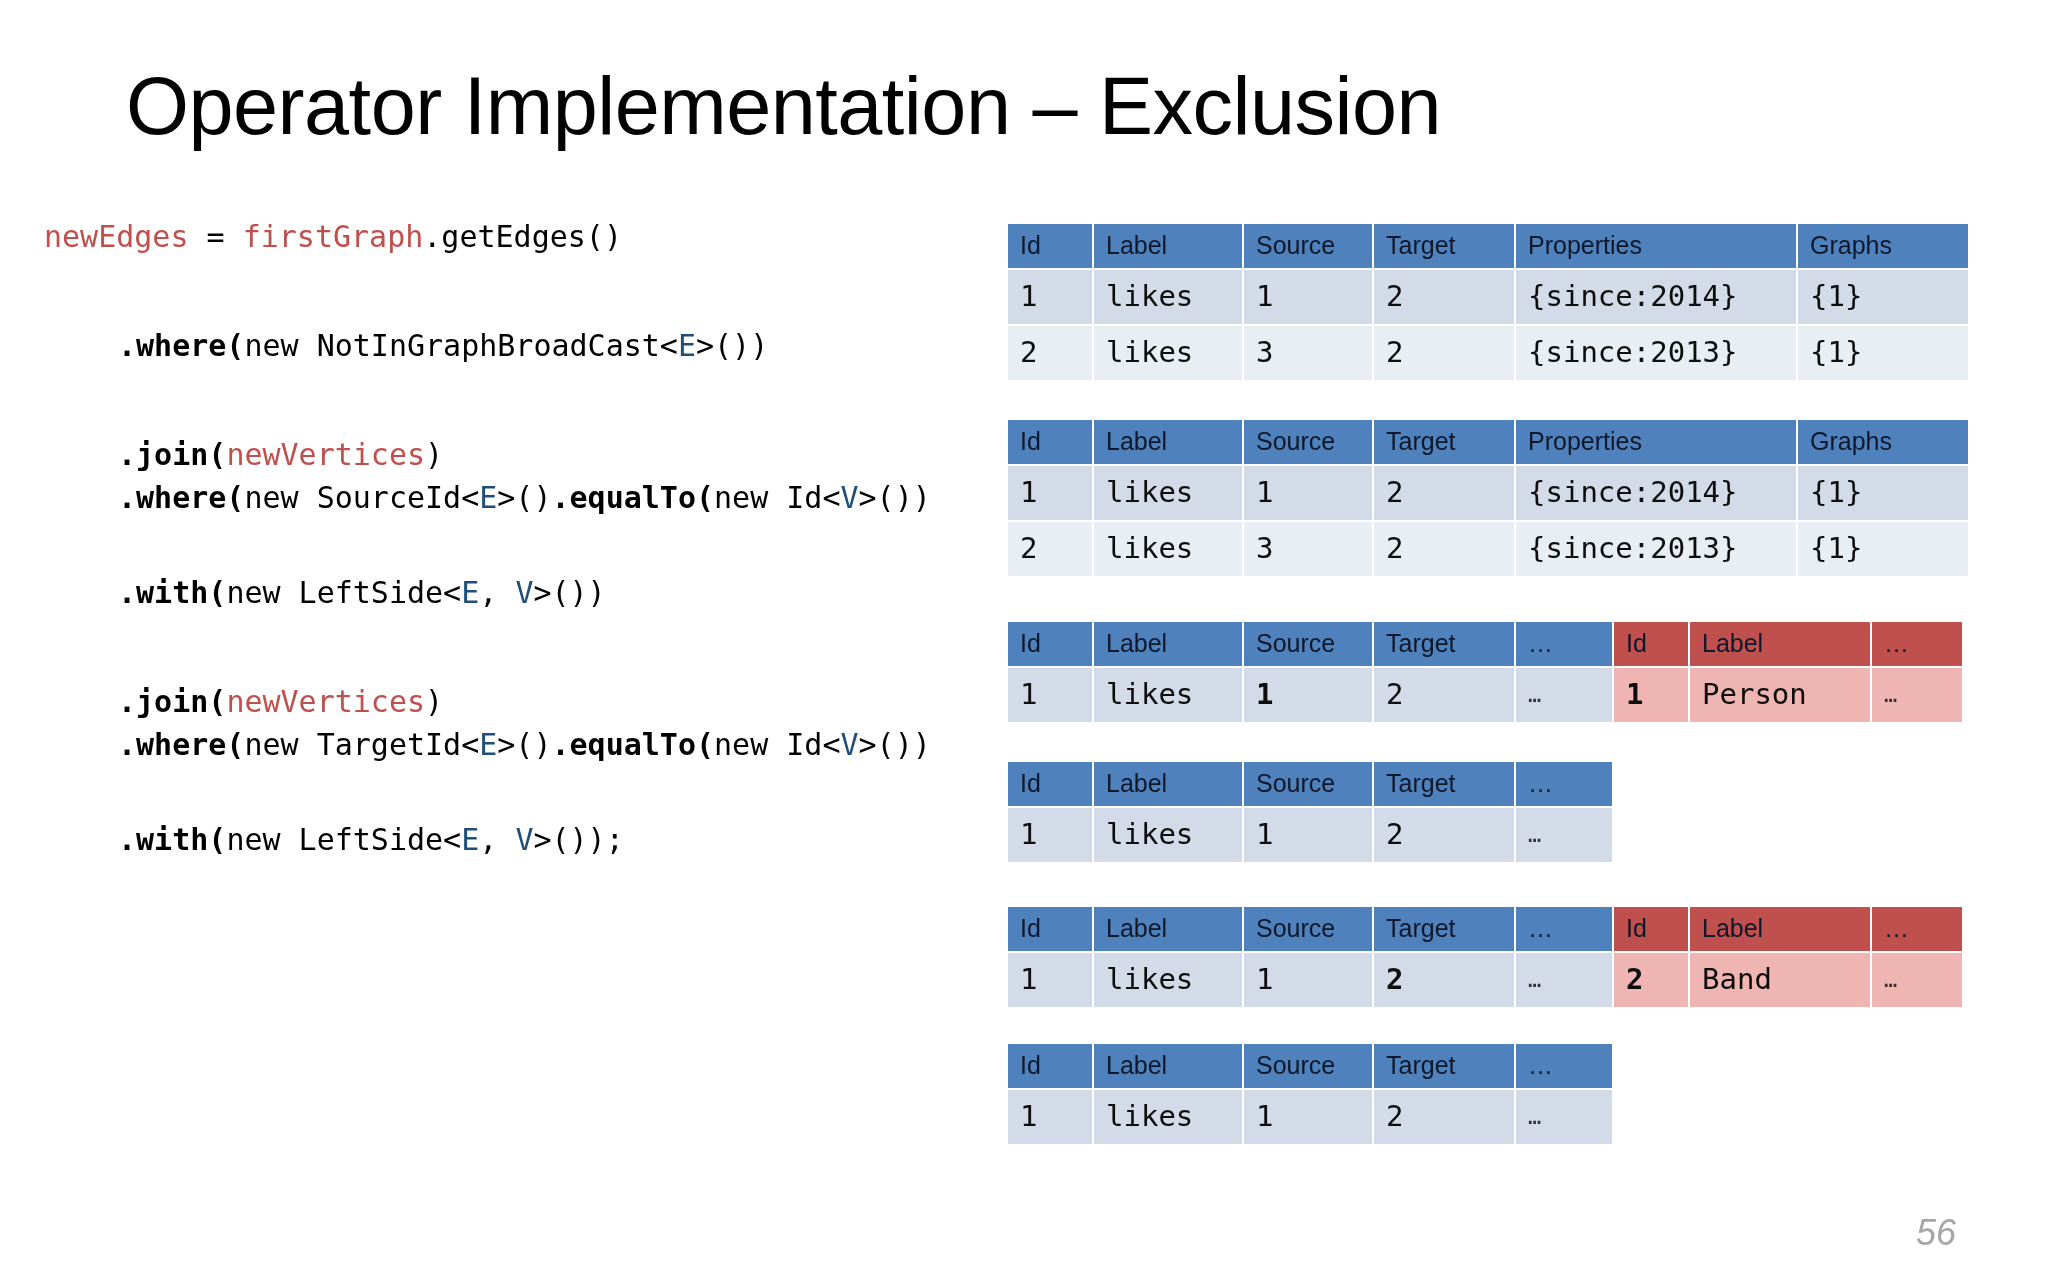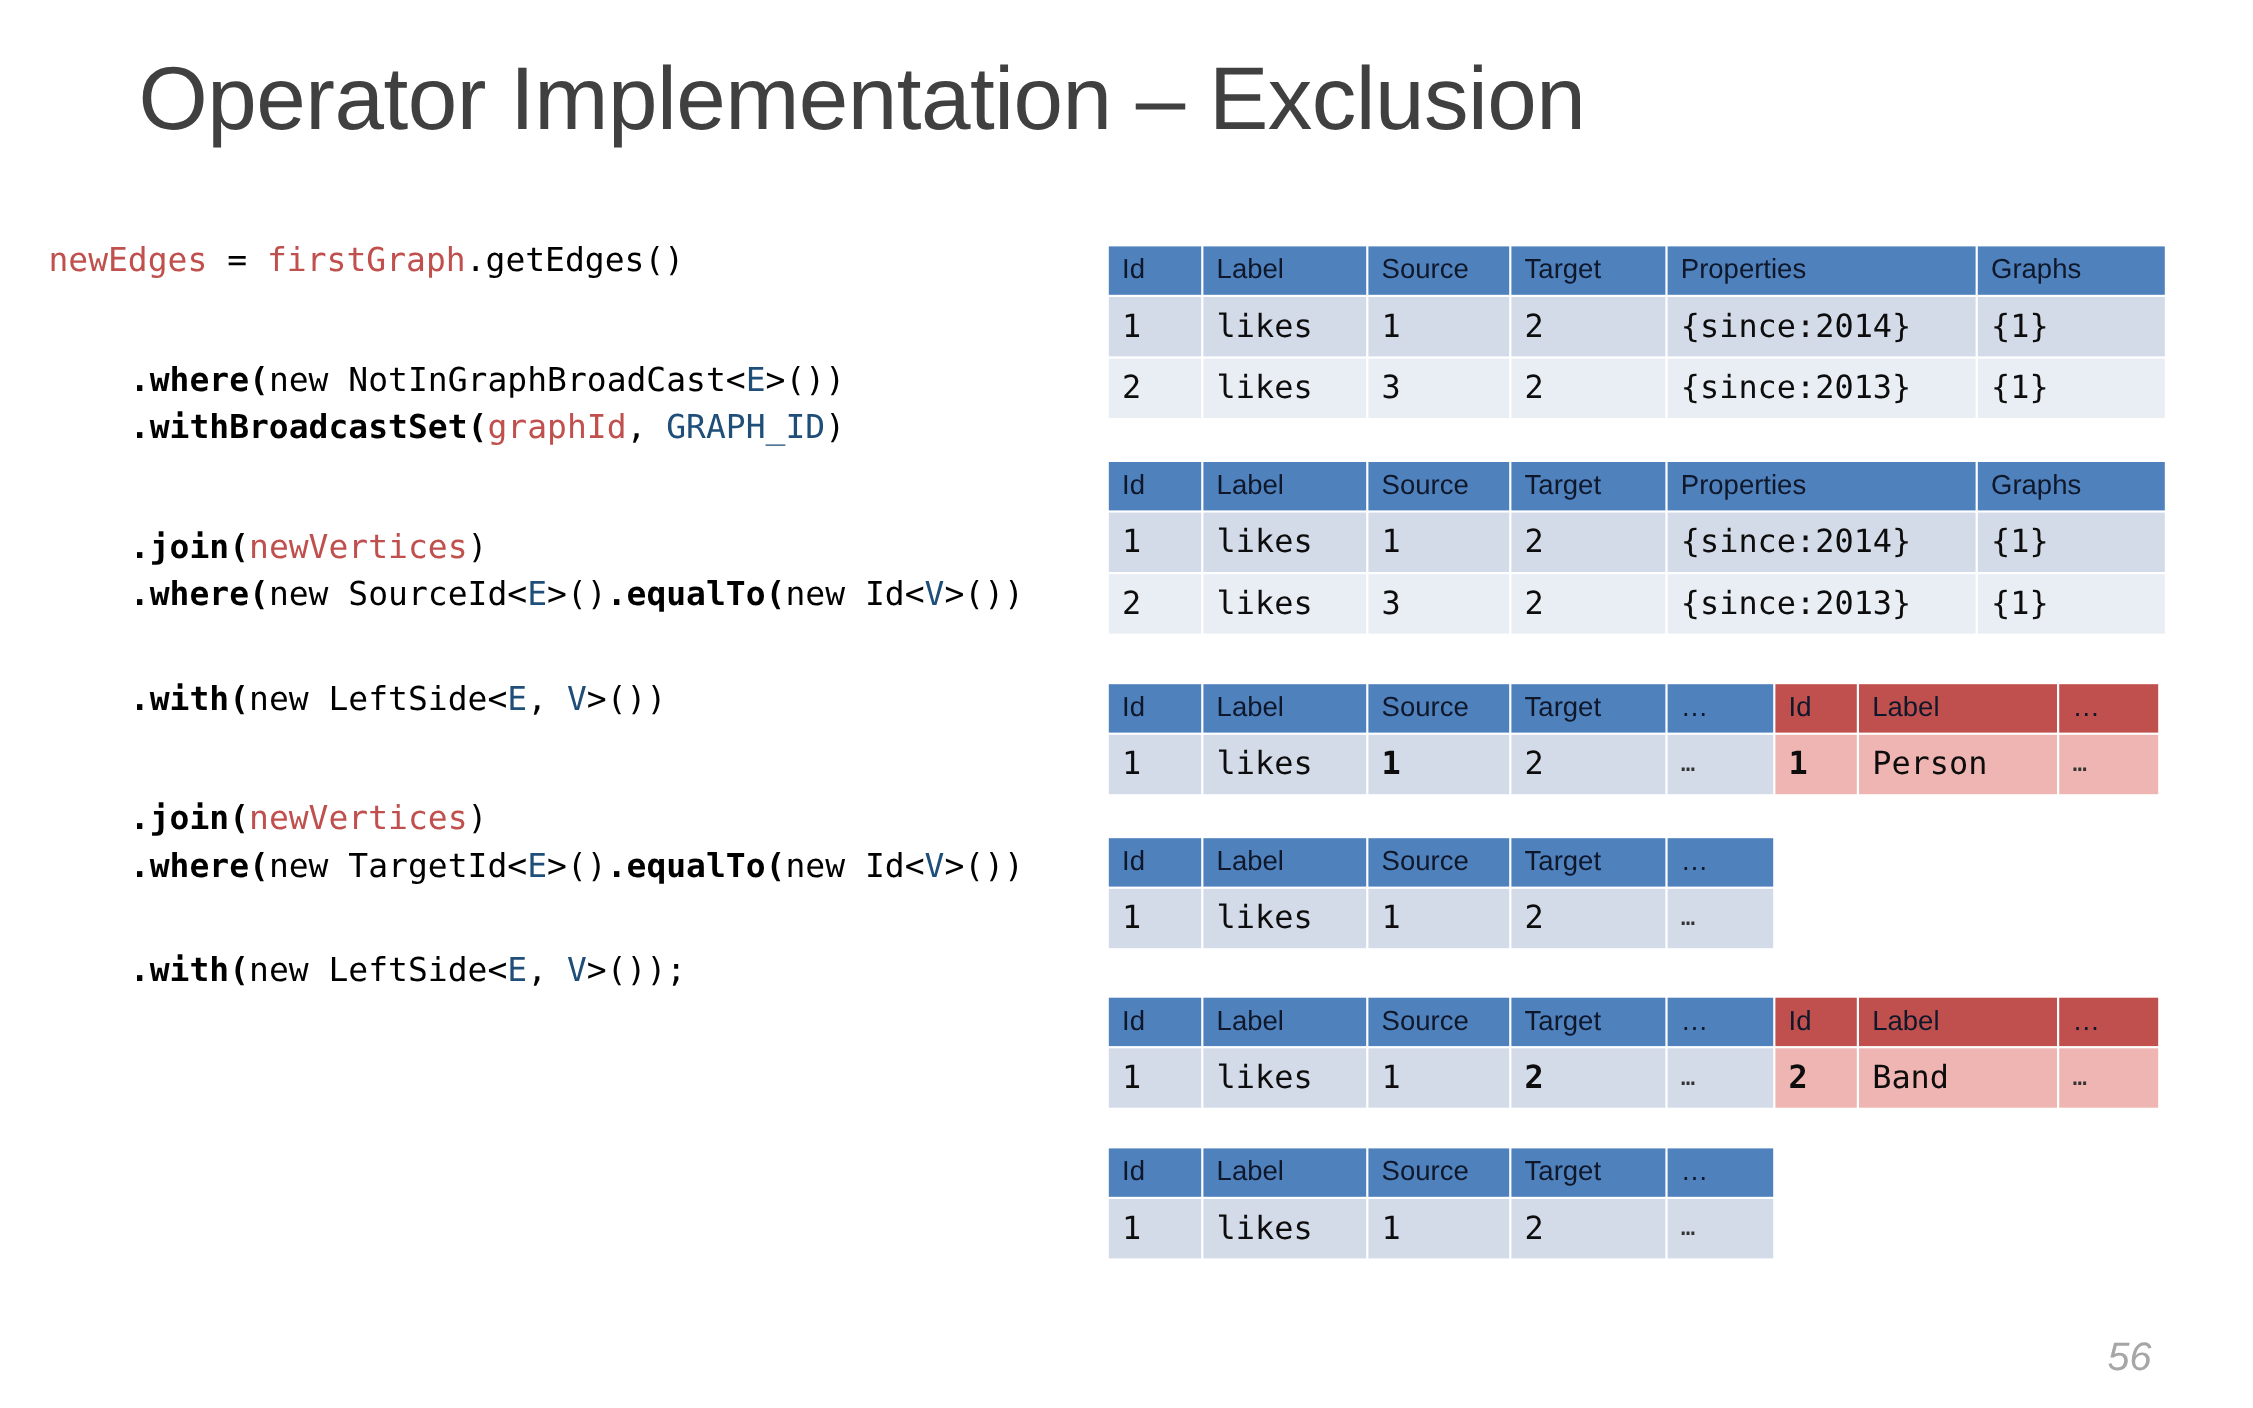--- a/index.html
+++ b/index.html
@@ -16,25 +16,25 @@
     position: relative;
     width: 2048px;
     height: 1280px;
     background: #ffffff;
   }
 
   
   .slide-title {
     position: absolute;
     left: 126px;
-    top: 46px;
+    top: 62px;
     font-family: "Liberation Sans", sans-serif;
     font-size: 81px;
     font-weight: 400;
-    color: #404040;
+    color: #000000;
     letter-spacing: -0.5px;
     white-space: nowrap;
     line-height: 1.1;
   }
 
   
   .code-col {
     position: absolute;
     left: 0;
     top: 215px;
@@ -147,21 +147,20 @@
 
 <div class="slide">
 
   <div class="slide-title">Operator Implementation – Exclusion</div>
 
   <div class="code-col">
     <div id="code-host">
         <div class="code-line lvl0"><span class="tok-var">newEdges</span><span class="tok-plain"> = </span><span class="tok-var">firstGraph</span><span class="tok-plain">.getEdges()</span></div>
         <div class="gap-lg"></div>
         <div class="code-line lvl1"><span class="tok-meth">.where(</span><span class="tok-plain">new NotInGraphBroadCast&lt;</span><span class="tok-gen">E</span><span class="tok-plain">&gt;())</span></div>
-        <div class="code-line lvl1"><span class="tok-meth">.withBroadcastSet(</span><span class="tok-var">graphId</span><span class="tok-plain">, </span><span class="tok-gen">GRAPH_ID</span><span class="tok-plain">)</span></div>
         <div class="gap-lg"></div>
         <div class="code-line lvl1"><span class="tok-meth">.join(</span><span class="tok-var">newVertices</span><span class="tok-plain">)</span></div>
         <div class="code-line lvl1"><span class="tok-meth">.where(</span><span class="tok-plain">new SourceId&lt;</span><span class="tok-gen">E</span><span class="tok-plain">&gt;()</span><span class="tok-meth">.equalTo(</span><span class="tok-plain">new Id&lt;</span><span class="tok-gen">V</span><span class="tok-plain">&gt;())</span></div>
         <div class="gap-md"></div>
         <div class="code-line lvl1"><span class="tok-meth">.with(</span><span class="tok-plain">new LeftSide&lt;</span><span class="tok-gen">E</span><span class="tok-plain">, </span><span class="tok-gen">V</span><span class="tok-plain">&gt;())</span></div>
         <div class="gap-lg"></div>
         <div class="code-line lvl1"><span class="tok-meth">.join(</span><span class="tok-var">newVertices</span><span class="tok-plain">)</span></div>
         <div class="code-line lvl1"><span class="tok-meth">.where(</span><span class="tok-plain">new TargetId&lt;</span><span class="tok-gen">E</span><span class="tok-plain">&gt;()</span><span class="tok-meth">.equalTo(</span><span class="tok-plain">new Id&lt;</span><span class="tok-gen">V</span><span class="tok-plain">&gt;())</span></div>
         <div class="gap-md"></div>
         <div class="code-line lvl1"><span class="tok-meth">.with(</span><span class="tok-plain">new LeftSide&lt;</span><span class="tok-gen">E</span><span class="tok-plain">, </span><span class="tok-gen">V</span><span class="tok-plain">&gt;());</span></div>

